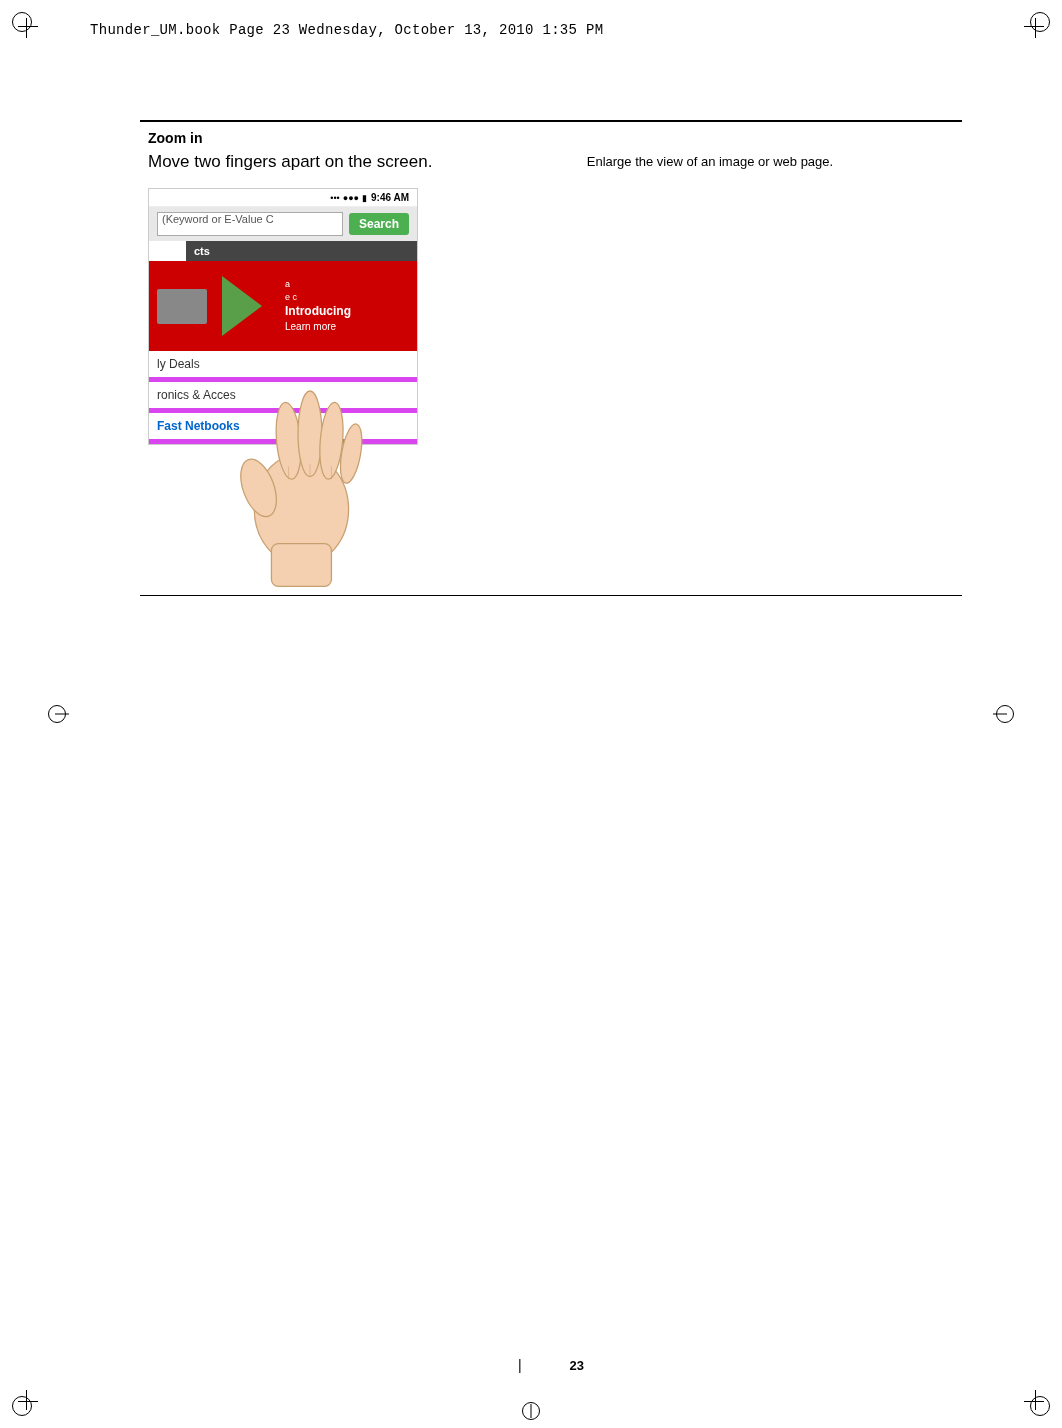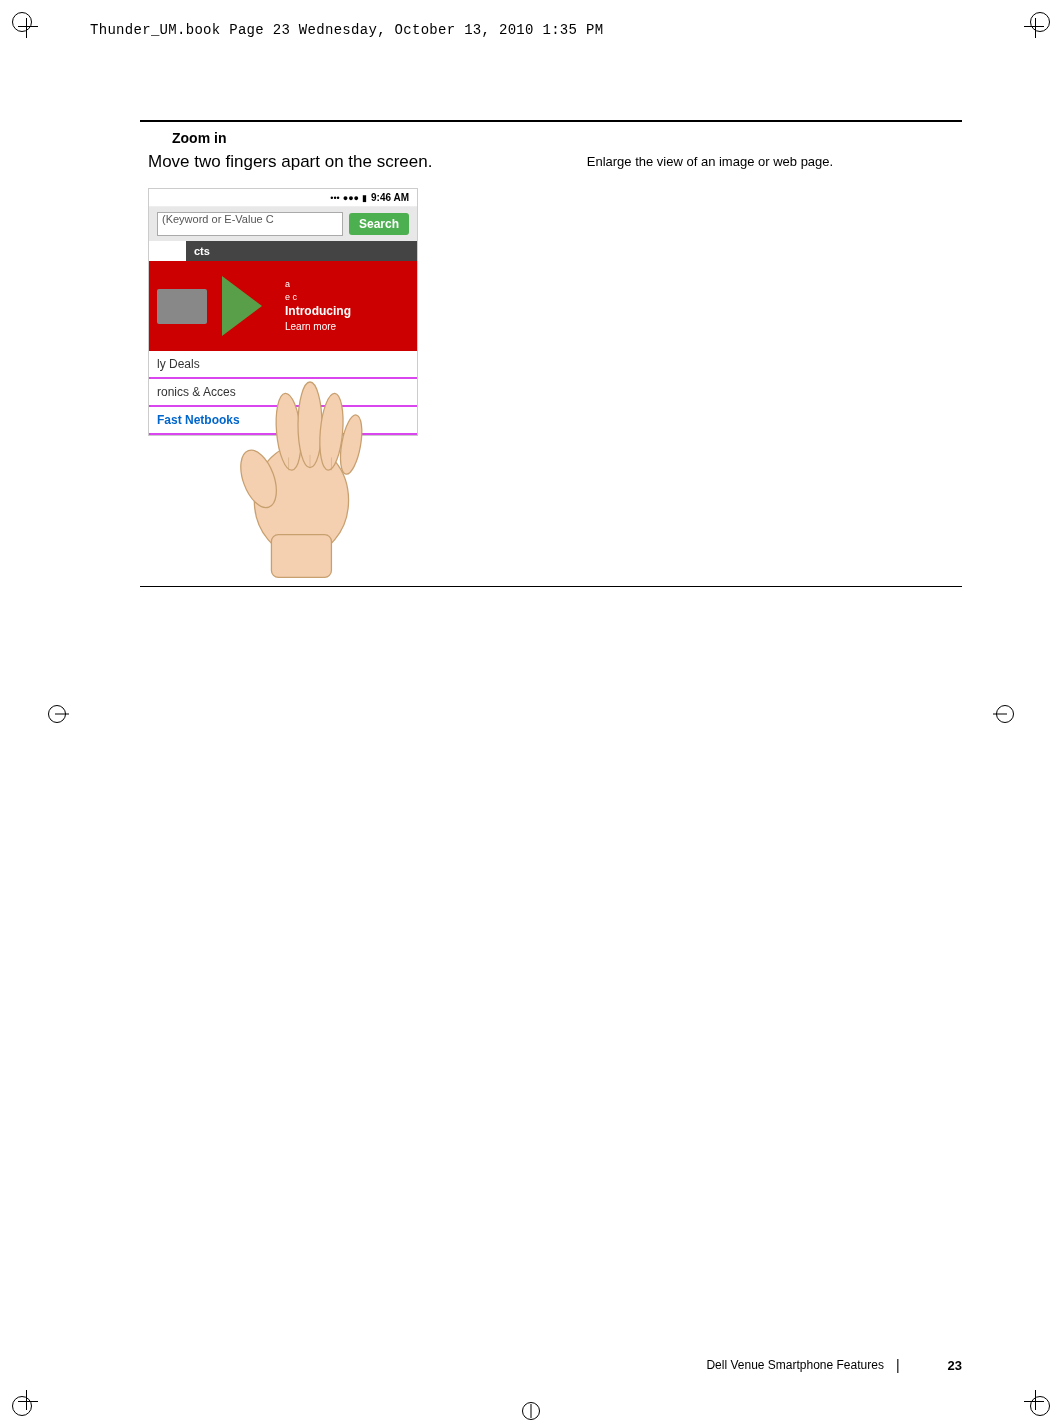--- a/index.html
+++ b/index.html
@@ -121,21 +121,20 @@
       font-size: 13px;
       font-weight: bold;
       color: #000;
     }
 
     .zoom-in-title {
       font-size: 14px;
       font-weight: bold;
       color: #000;
       padding: 8px 8px 4px 8px;
-      margin-left: 24px;
     }
 
     .description-text {
       font-size: 17px;
       color: #000;
       padding: 2px 8px 10px 8px;
     }
 
     .allows-text {
       font-size: 13px;
@@ -260,21 +259,21 @@
     .learn-more {
       font-size: 10px;
       cursor: pointer;
     }
 
     
     .nav-link {
       padding: 6px 8px;
       font-size: 12px;
       color: #333;
-      border-bottom: 2px solid #d946ef;
+      border-bottom: 5px solid #d946ef;
     }
 
     .nav-link.blue {
       color: #0066cc;
       font-weight: bold;
     }
 
     
     .gesture-container {
       position: relative;
@@ -487,16 +486,15 @@
       </td>
     </tr>
   </tbody>
     </table>
 </div>
 
 <div class="bottom-tick-circle"></div>
 <div class="bottom-tick"></div>
 
 <div class="page-footer">
-  <span class="footer-left">Dell Venue Smartphone Features</span>
   <span class="footer-separator">|</span>
   <span class="footer-right">23</span>
 </div>
 
 </body></html>

